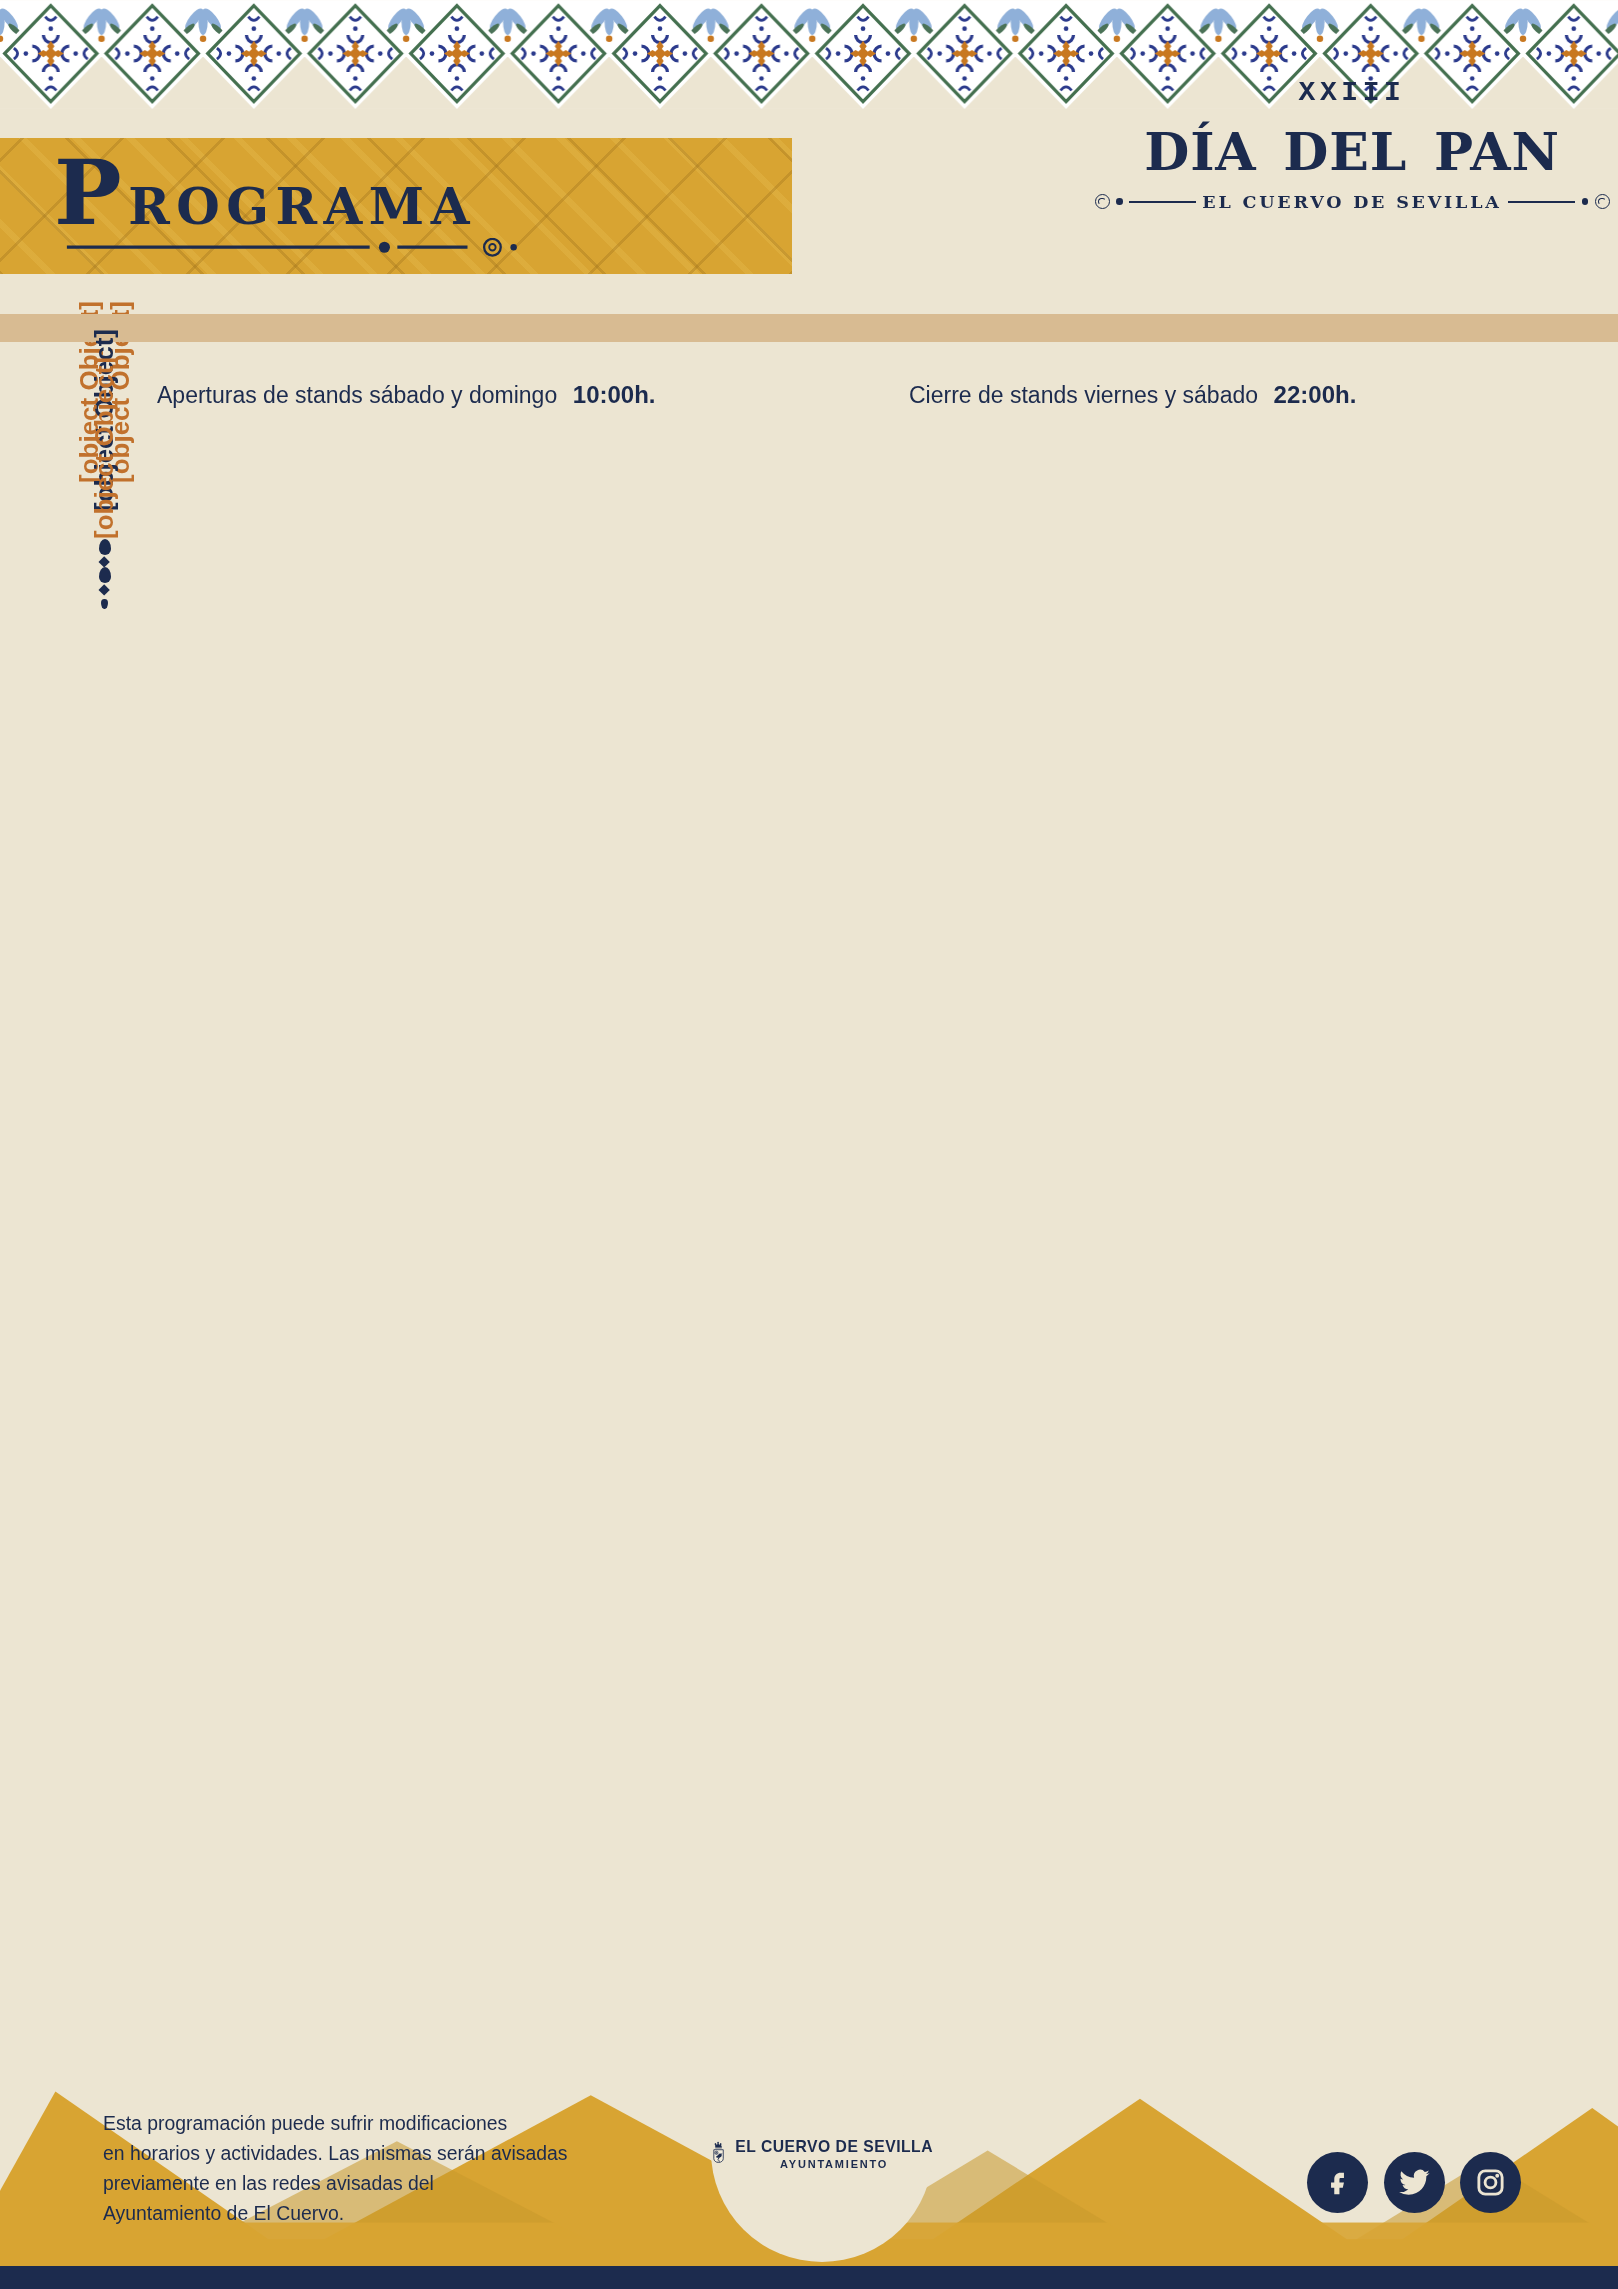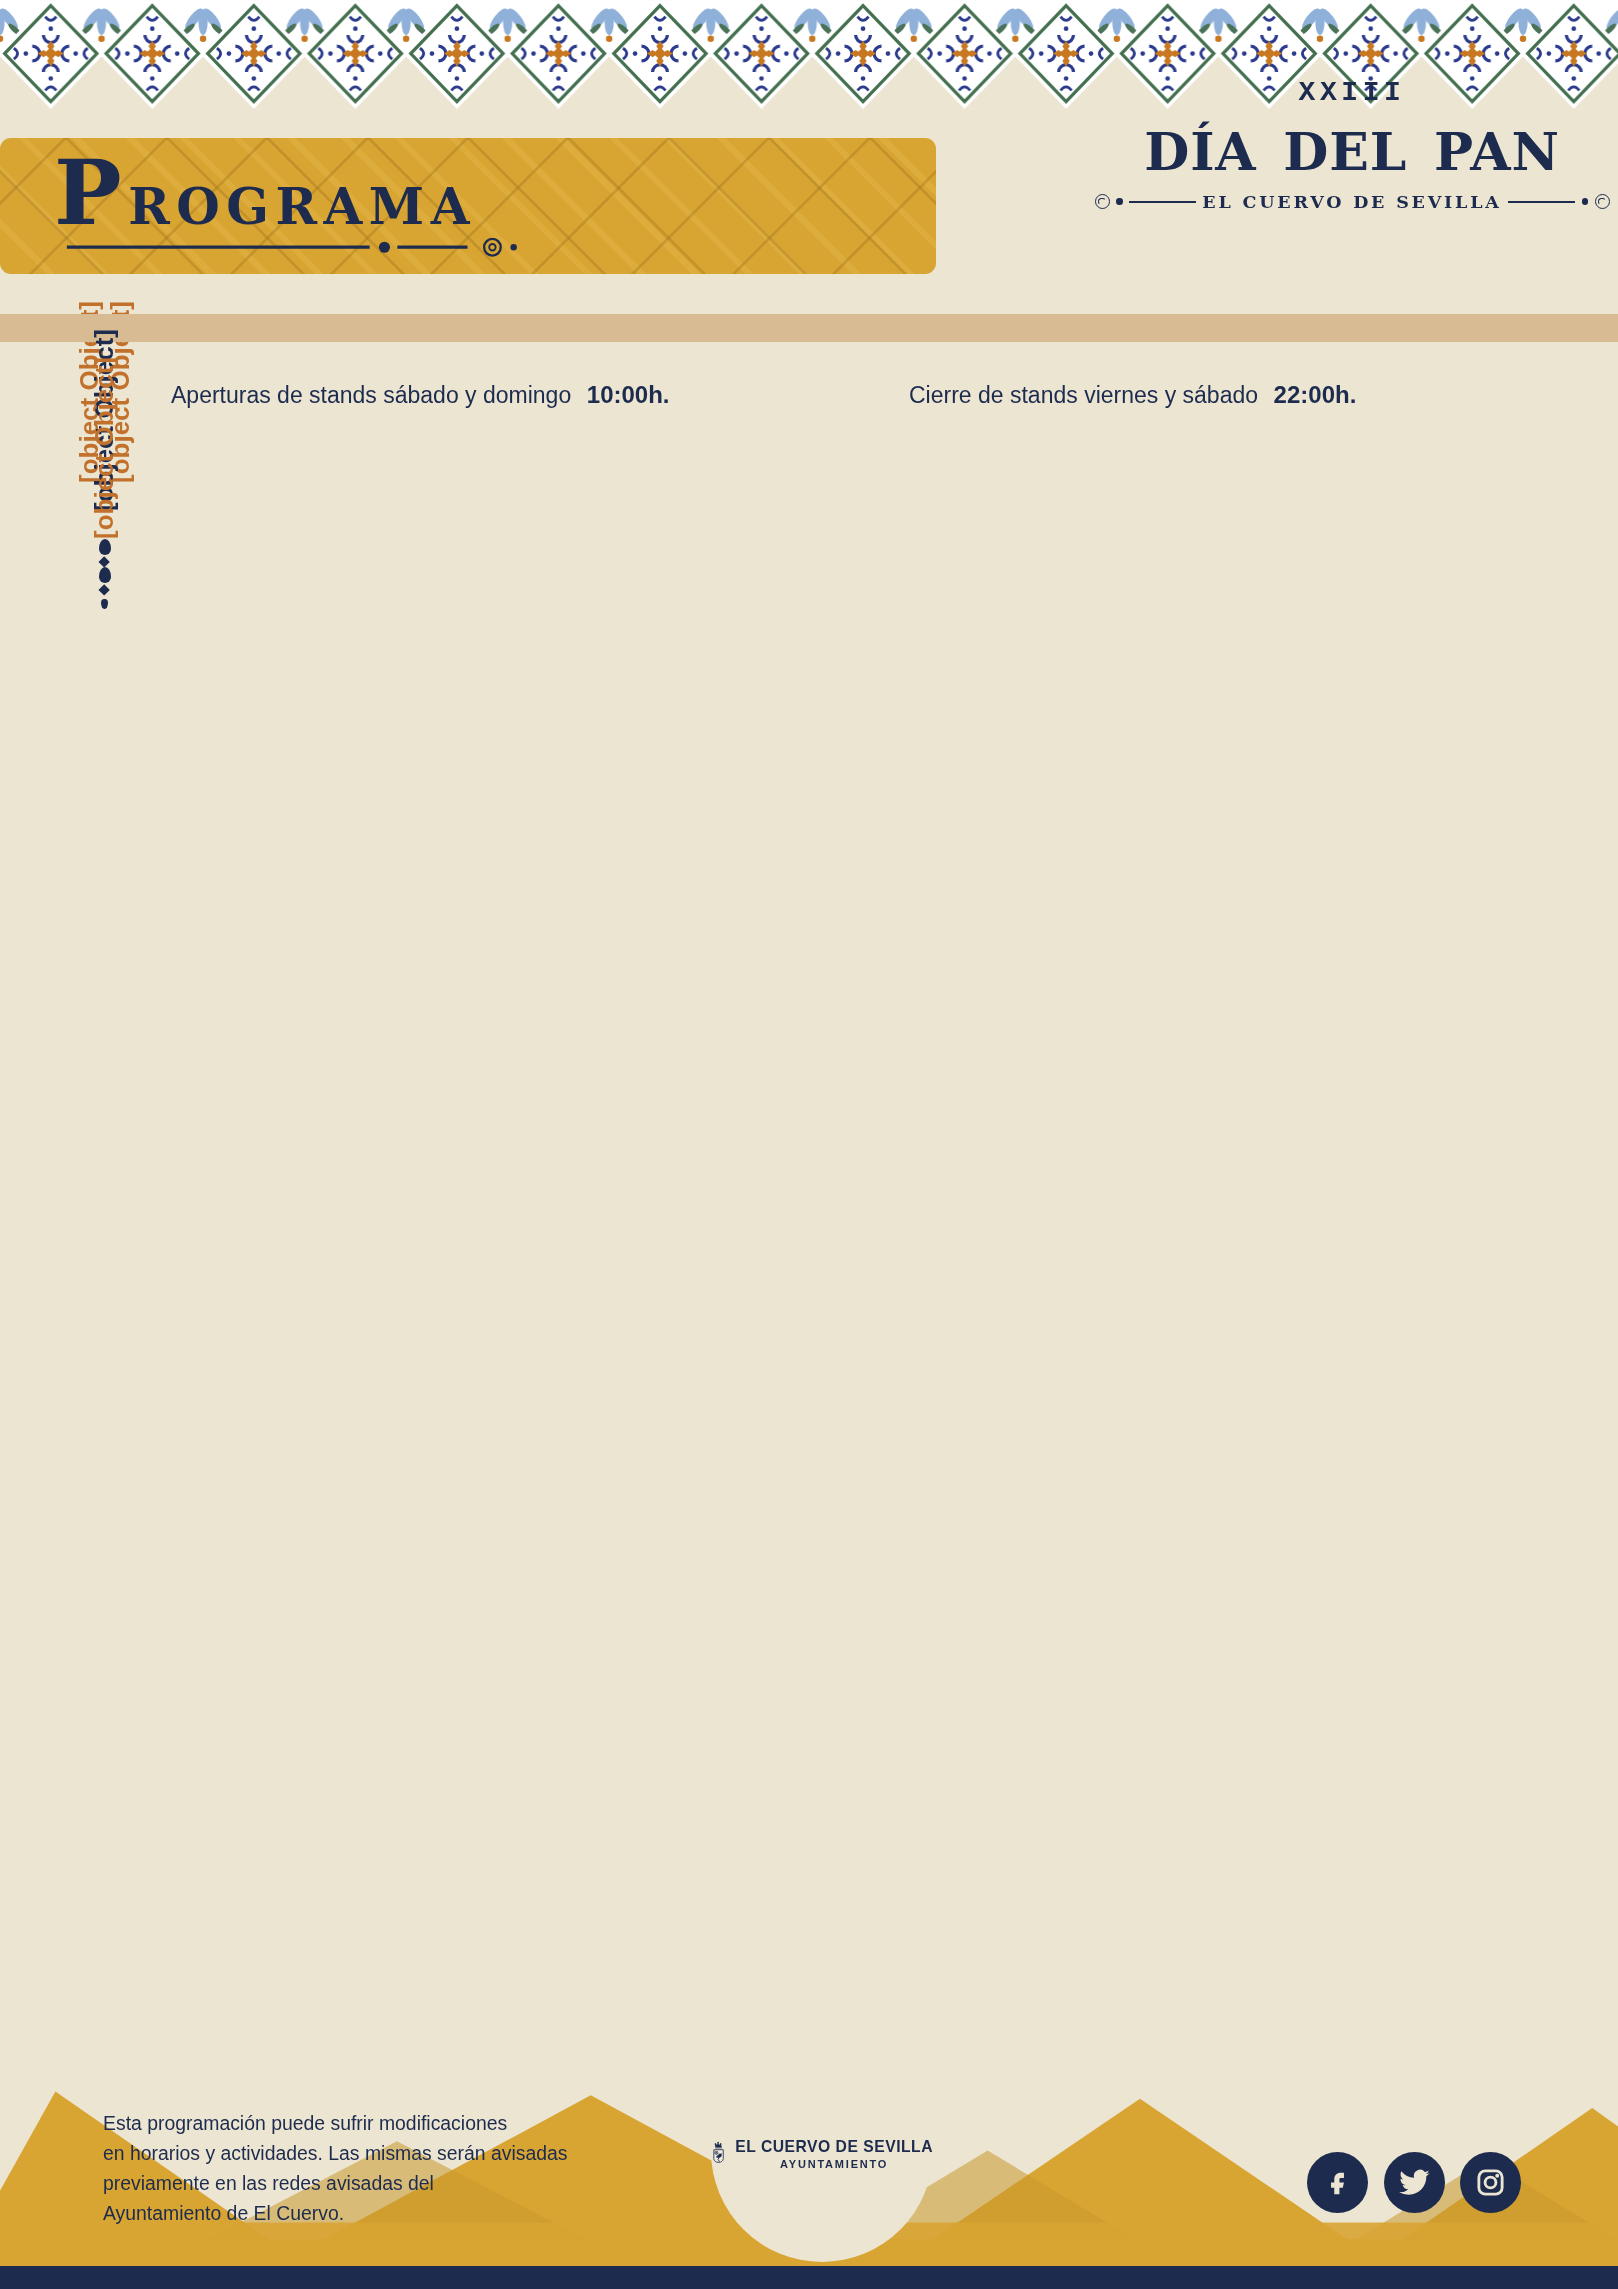--- a/index.html
+++ b/index.html
@@ -3,27 +3,27 @@
 <meta charset="utf-8">
 <style>
   html,body{margin:0;padding:0;background:#8a8a8a;}
   .page{position:relative;width:1619px;height:2290px;background:#ece5d2;overflow:hidden;
         font-family:"Liberation Sans", sans-serif;color:#1c2b4e;}
 
   
   .tiles{position:absolute;top:0;left:0;width:1619px;height:109px;}
 
   
-  .banner{position:absolute;top:138px;left:0;width:936px;height:136px;
+  .banner{position:absolute;top:138px;left:0;width:792px;height:136px;
     background-color:#d8a432;
     background-image:
       repeating-linear-gradient(45deg, rgba(160,115,28,.35) 0 2.8px, transparent 2.8px 71px),
       repeating-linear-gradient(-45deg, rgba(160,115,28,.35) 0 2.8px, transparent 2.8px 71px),
       repeating-linear-gradient(45deg, rgba(238,202,96,.22) 33px 39px, transparent 39px 71px);
-    display:flex;flex-direction:column;justify-content:center;border-radius:11px;}
+    display:flex;flex-direction:column;justify-content:center;}
   .banner-title{font-family:"DejaVu Serif", serif;font-variant:small-caps;text-transform:lowercase;
     font-size:72px;font-weight:700;letter-spacing:6.5px;color:#1c2b4e;line-height:1;
     padding-left:54px;}
   .banner-title::first-letter{font-size:125%;text-transform:uppercase;}
   .banner-flourish{margin:1.8px 0 0 65px;}
 
   
   .logo{position:absolute;top:79px;left:1089px;width:526px;text-align:center;color:#1c2b4e;}
   .logo .edition{font-family:Liberation Mono, monospace;font-size:28px;font-weight:700;letter-spacing:4.6px;line-height:1;}
   .logo .title{font-family:"DejaVu Serif", serif;font-variant:small-caps;text-transform:lowercase;
@@ -58,21 +58,21 @@
   .pin-tip{width:6.5px;height:10px;background:#1c2b4e;border-radius:50%/38% 38% 62% 62%;margin-top:0.9px;}
 
   .rows{padding-top:28px;}
   .event{display:flex;align-items:center;gap:18.5px;margin-left:157px;margin-right:28px;}
   .badge-col{width:122px;flex:none;display:flex;}
   .etext{font-size:21px;line-height:1.25;color:#1c2b4e;}
 
   
   .stands{position:relative;height:55px;font-size:23px;color:#1c2b4e;}
   .stands .grp{position:absolute;top:11px;white-space:nowrap;}
-  .stands .grp.open{left:171px;text-align:right;}
+  .stands .grp.open{left:157px;text-align:right;}
   .stands .grp.close{left:909px;}
   .stands strong{font-size:24px;margin-left:9.2px;}
 
   
   .footer{position:absolute;left:0;bottom:0;width:1619px;height:206px;}
   .footer svg.tri{position:absolute;left:0;top:0;}
   .disclaimer{position:absolute;left:103px;top:24px;width:572px;font-size:19.4px;font-weight:400;
               line-height:1.55;color:#1c2b4e;z-index:3;}
   .council{position:absolute;left:711px;top:-44px;width:222px;height:222px;border-radius:50%;
            background:#ece5d2;z-index:2;display:flex;align-items:center;justify-content:center;gap:9.2px;

